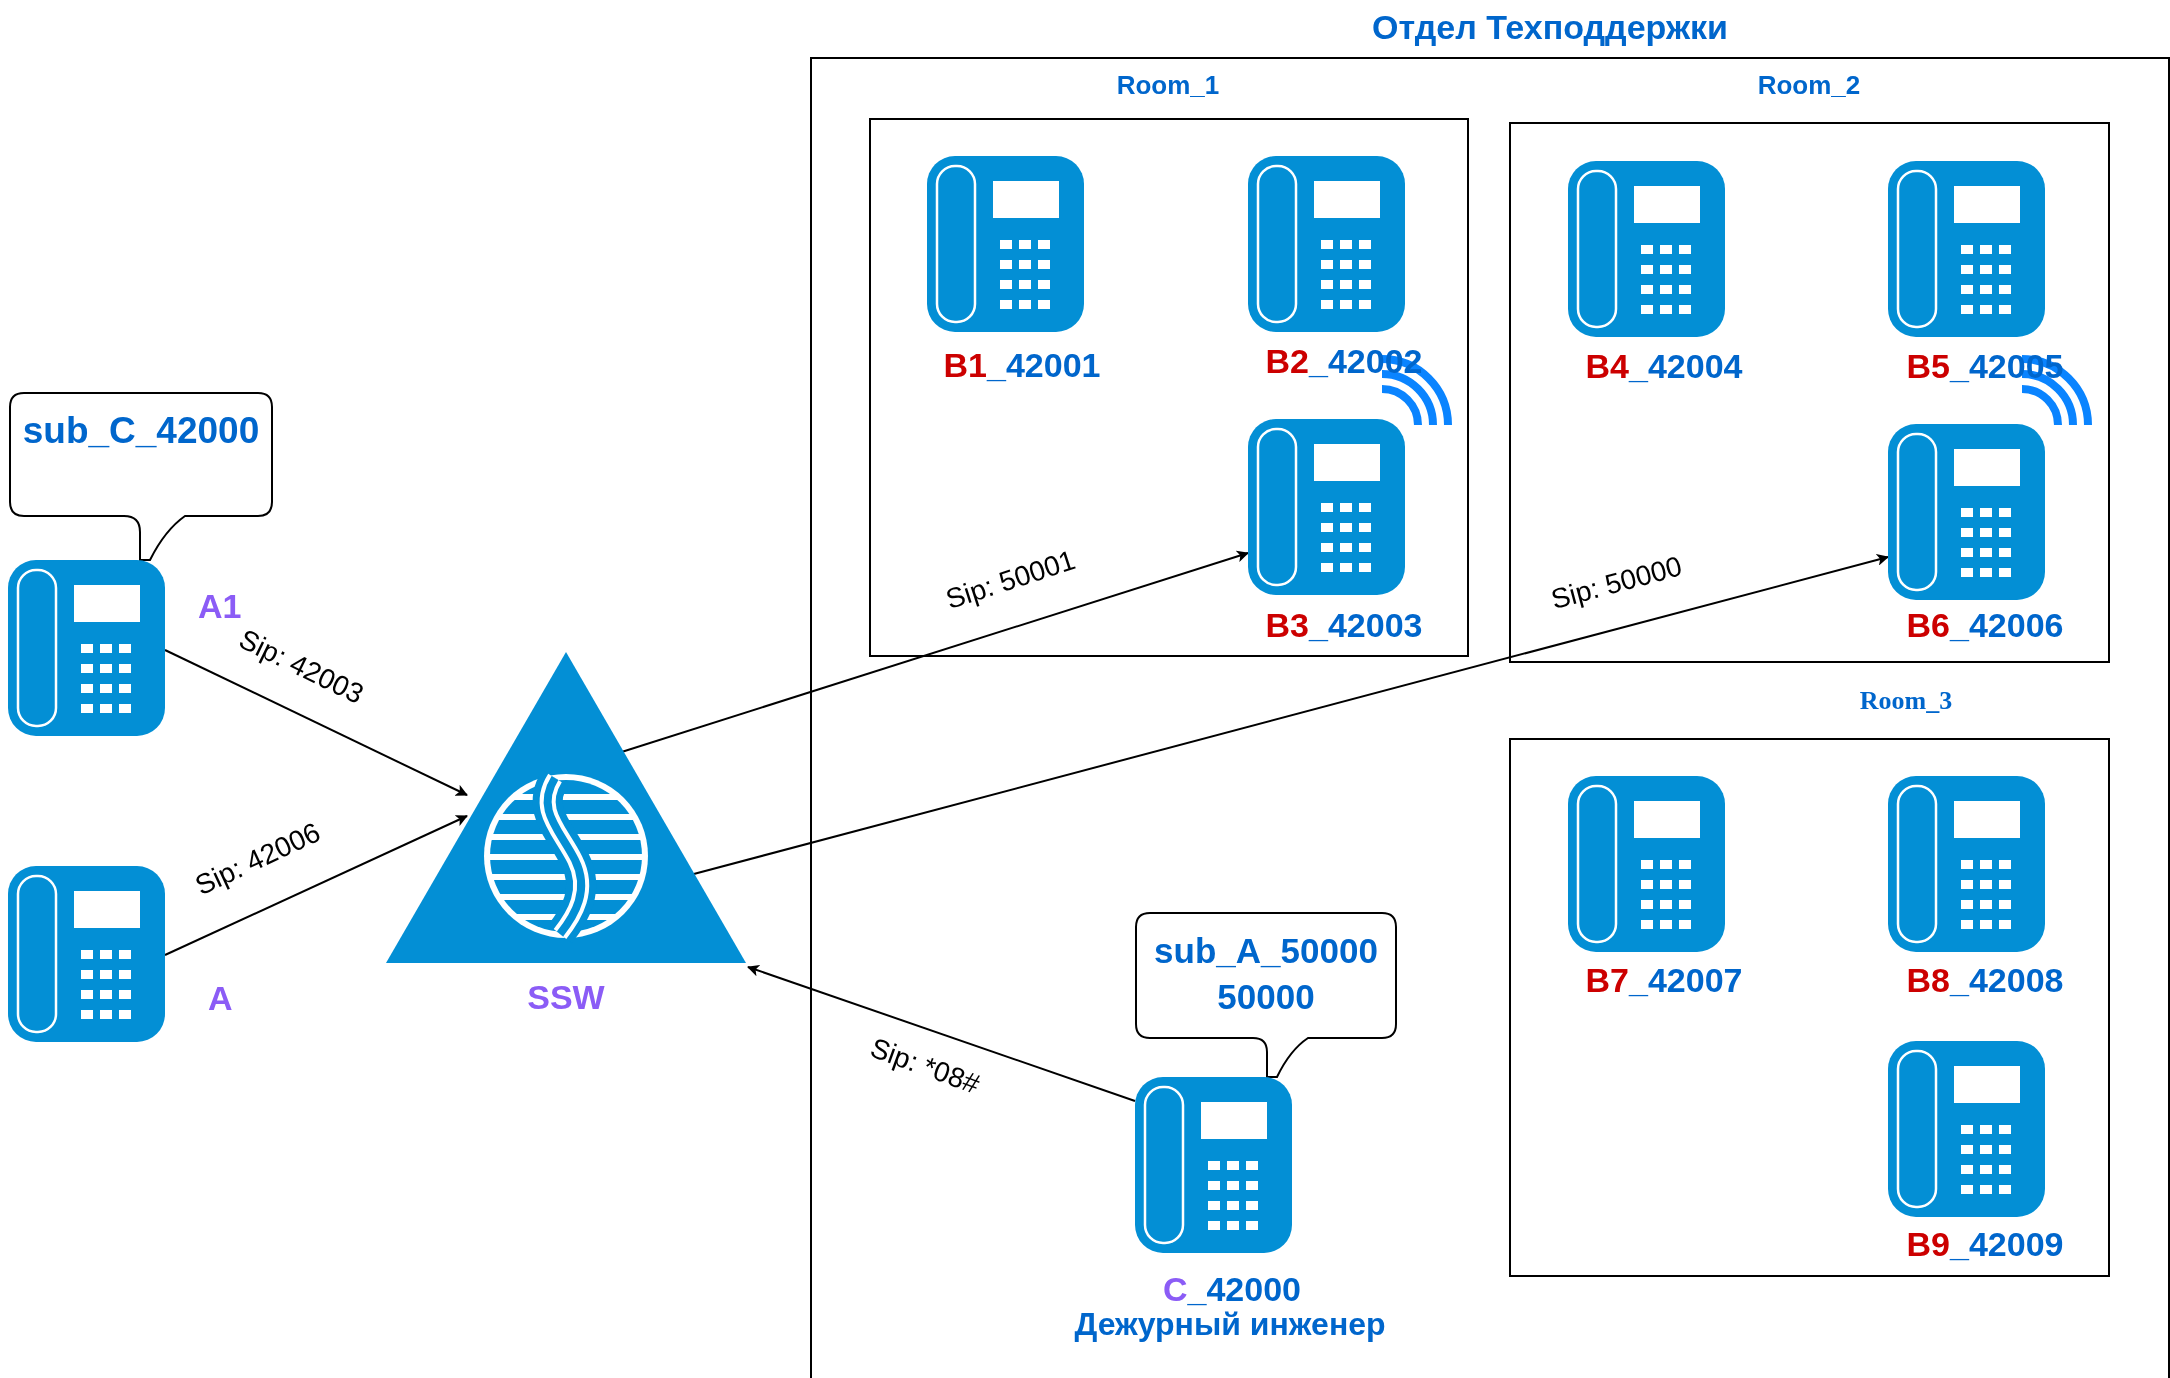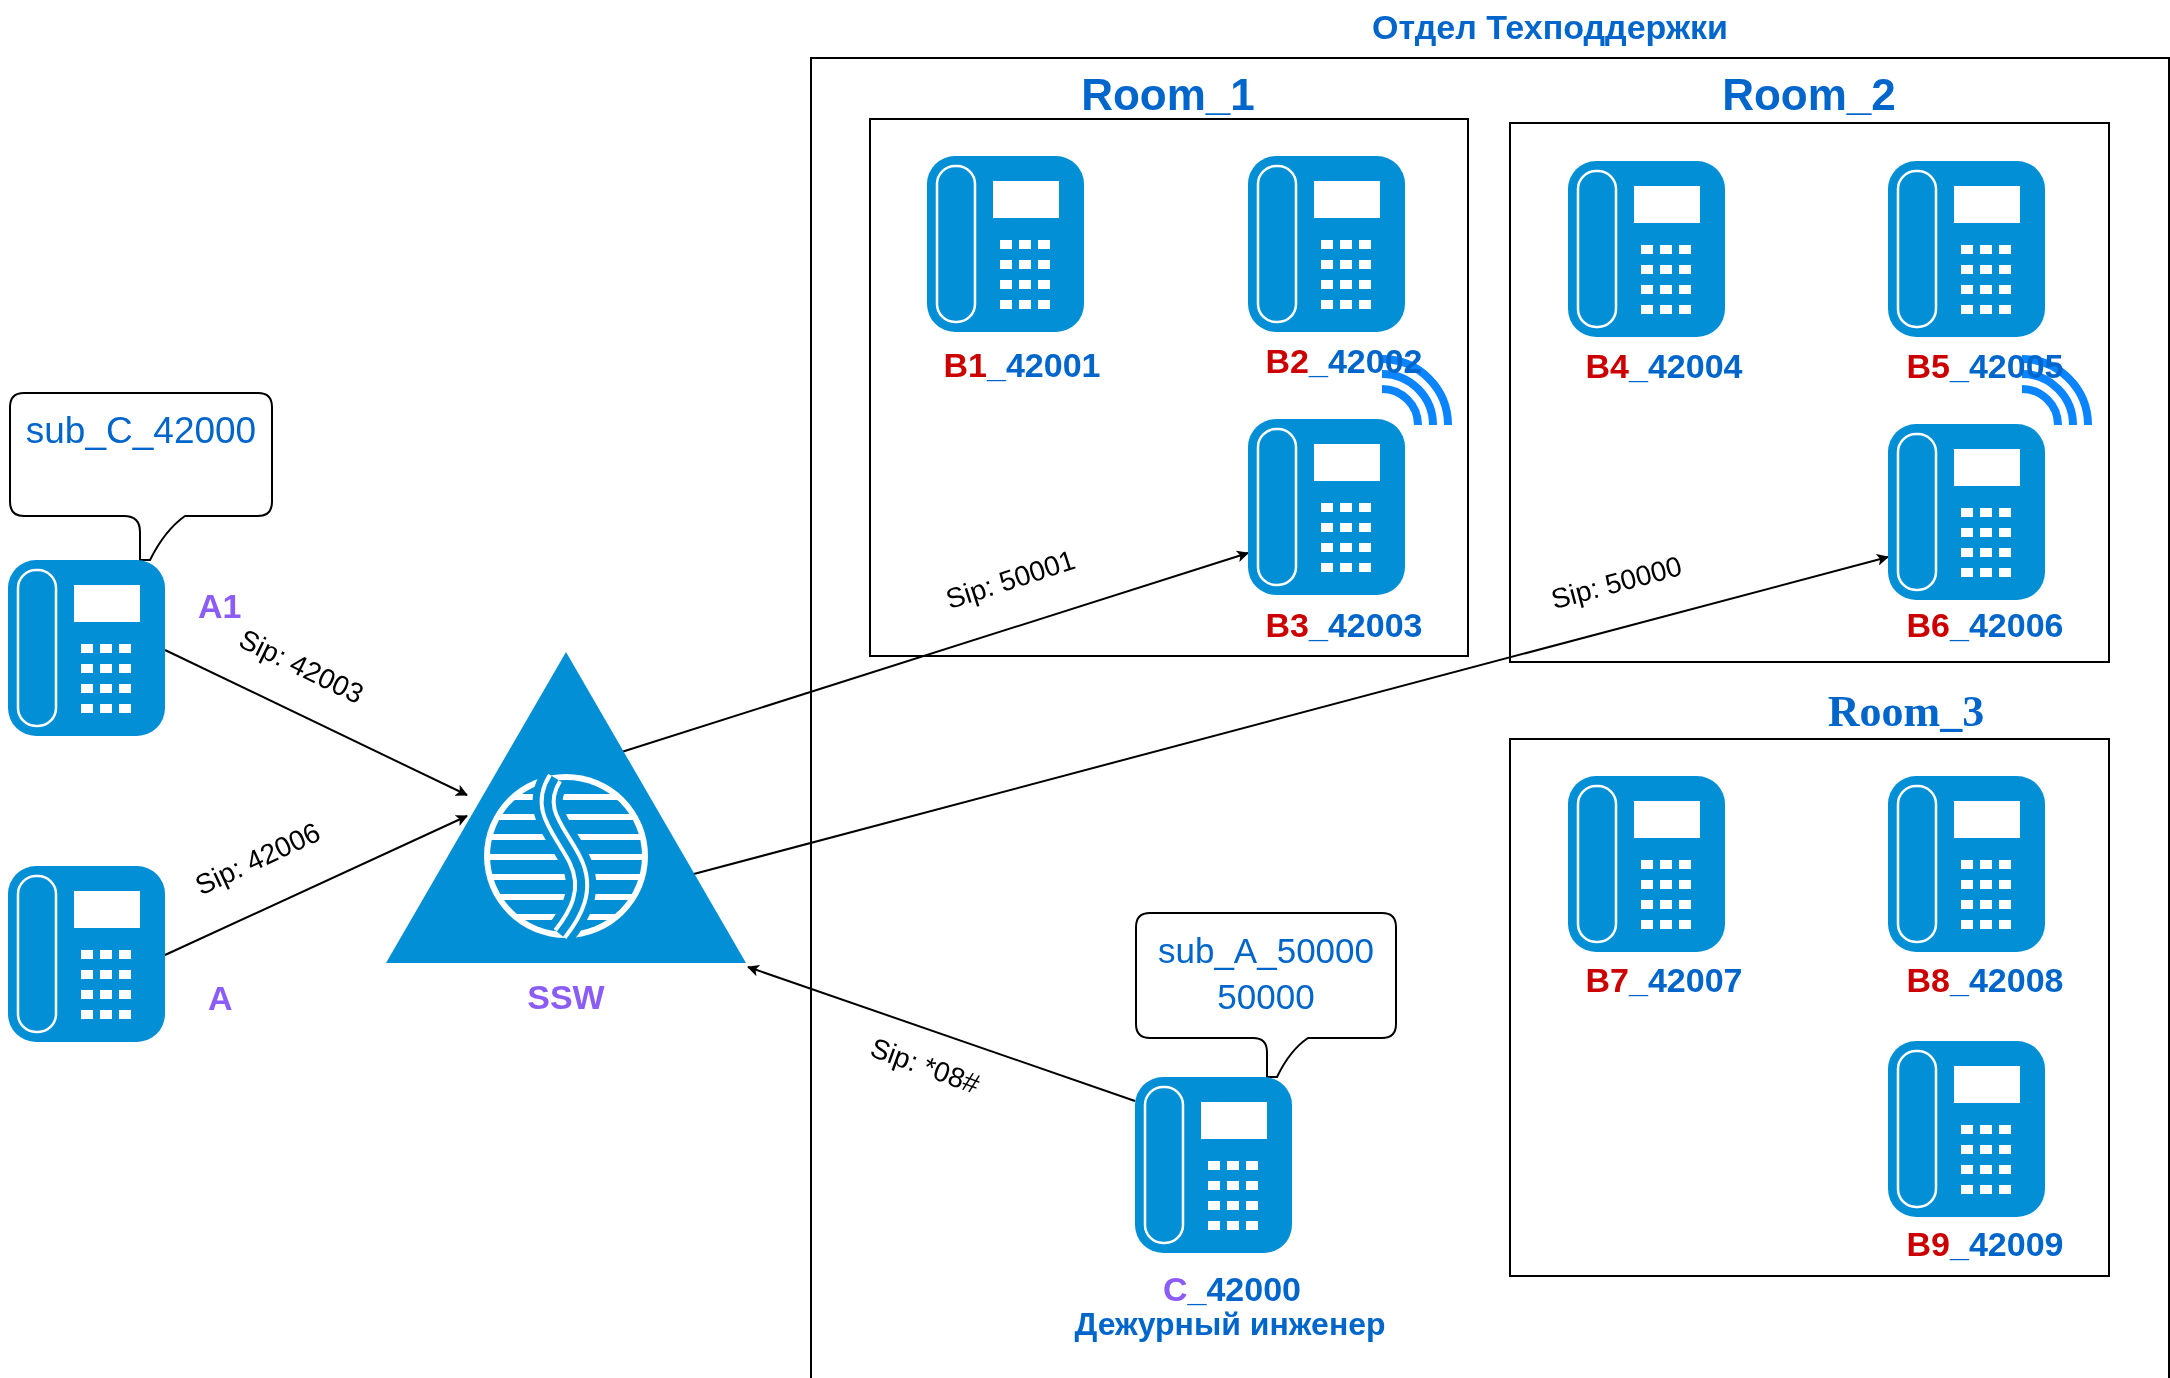--- a/index.html
+++ b/index.html
@@ -1,27 +1,27 @@
 <!DOCTYPE html>
 <html><head>
 <meta charset="utf-8">
 <style>
   html, body { margin:0; padding:0; background:#ffffff; }
   body { width:2170px; height:1378px; position:relative; overflow:hidden;
          font-family:"Liberation Sans", sans-serif; }
   .box { position:absolute; border:2px solid #000; box-sizing:border-box; }
-  .title { position:absolute; color:#0066cc; font-weight:bold; font-size:44px;
+  .title { position:absolute; color:#0066cc; font-weight:bold; font-size:26px;
            text-align:center; white-space:nowrap; }
   .phone { position:absolute; width:157px; height:176px; }
   .plabel { position:absolute; font-weight:bold; font-size:34px; white-space:nowrap;
             text-align:center; width:300px; }
   .red { color:#cc0000; }
   .brightred { color:#8b5cf6; }
   .blue { color:#0066cc; }
-  .callout-text { position:absolute; color:#0066cc; font-weight:normal; font-size:37px;
+  .callout-text { position:absolute; color:#0066cc; font-weight:bold; font-size:37px;
                   text-align:center; line-height:46px; white-space:nowrap; }
   .sip { position:absolute; font-size:28px; color:#000; white-space:nowrap;
          transform-origin:left bottom; }
   svg.overlay { position:absolute; left:0; top:0; }
 </style>
 </head>
 <body>
 
 <svg width="0" height="0" style="position:absolute">
   <defs>

